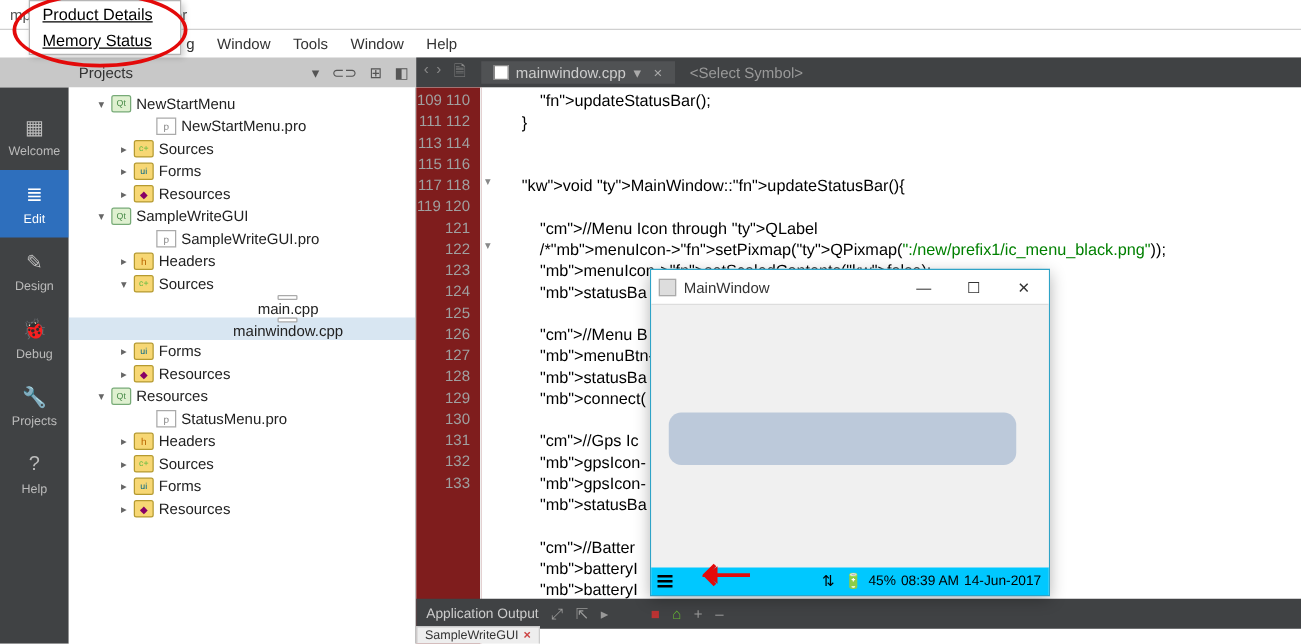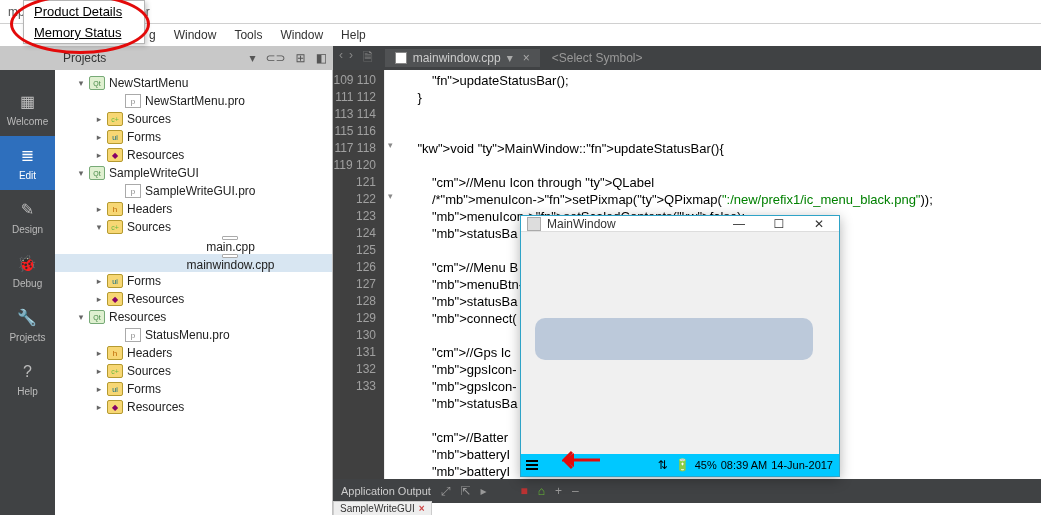--- a/index.html
+++ b/index.html
@@ -52,34 +52,34 @@
 .ficon.folder-res::after { content: "◆"; font-size: 8px; color: #806; }
 .ficon.proj { background: #dff0d0; border: 1px solid #7a7; border-radius: 2px; }
 .ficon.proj::after { content: "Qt"; font-size: 7px; color: #484; }
 .ficon.file { background: #fff; border: 1px solid #aaa; border-radius: 1px; }
 .ficon.pro { background: #fff; border: 1px solid #aaa; }
 .ficon.pro::after { content: "p"; font-size: 8px; color: #888; }
 .ind1 { padding-left: 20px; } .ind2 { padding-left: 38px; } .ind3 { padding-left: 56px; } .ind4 { padding-left: 74px; flex-direction: column; }
 
 
 .editor { flex: 1; background: #fff; position: relative; font-family: Consolas, monospace; font-size: 13px; }
-.gutter { position: absolute; left: 0; top: 0; width: 52px; bottom: 0; background: #404040; border-right: 1px solid #eee; text-align: right; color: #a0a0a0; font-size: 12px; padding-right: 8px; line-height: 17px; padding-top: 2px; }
+.gutter { position: absolute; left: 0; top: 0; width: 52px; bottom: 0; background: #7f1d1d; border-right: 1px solid #eee; text-align: right; color: #a0a0a0; font-size: 12px; padding-right: 8px; line-height: 17px; padding-top: 2px; }
 .fold-col { position: absolute; left: 52px; top: 0; width: 16px; bottom: 0; }
 .fold-mark { position: absolute; left: 3px; font-size: 9px; color: #888; }
 .code { position: absolute; left: 70px; right: 0; top: 0; bottom: 0; line-height: 17px; padding-top: 2px; white-space: pre; color: #000; overflow: hidden; } .code .st { color: #008000; }
 
 
 .output-bar { position: absolute; left: 333px; right: 0; bottom: 12px; height: 24px; background: #404244; display: flex; align-items: center; color: #ccc; font-size: 11px; padding-left: 8px; gap: 10px; }
 .output-bar .ob-icon { color: #999; font-size: 12px; }
 .output-tab { position: absolute; left: 333px; bottom: 0; height: 14px; background: #eee; border: 1px solid #ccc; border-bottom: none; padding: 0 6px; font-size: 10px; display: flex; align-items: center; gap: 4px; color: #333; }
 .output-tab .xx { color: #c44; font-weight: bold; }
 
 
 .app-window { position: absolute; left: 520px; top: 215px; width: 320px; height: 262px; background: #f0f0f0; border: 1px solid #2ea3c7; box-shadow: 0 3px 12px rgba(0,0,0,0.3); z-index: 50; }
-.app-titlebar { height: 16px; background: #fff; display: flex; align-items: center; justify-content: space-between; border-bottom: 1px solid #ddd; }
+.app-titlebar { height: 28px; background: #fff; display: flex; align-items: center; justify-content: space-between; border-bottom: 1px solid #ddd; }
 .app-titlebar .at-left { display: flex; align-items: center; gap: 6px; padding-left: 6px; font-size: 12px; color: #333; }
 .app-titlebar .at-ico { width: 14px; height: 14px; background: #ddd; border: 1px solid #aaa; }
 .app-titlebar .at-right { display: flex; }
 .app-titlebar .win-btn { width: 40px; height: 28px; display: flex; align-items: center; justify-content: center; font-size: 12px; color: #333; }
 .app-body { position: relative; height: calc(100% - 28px - 22px); background: #f0f0f0; }
 .app-bluebox { position: absolute; left: 14px; top: 86px; width: 278px; height: 42px; background: #bcc9da; border-radius: 10px; }
 .app-statusbar { position: absolute; left: 0; right: 0; bottom: 0; height: 22px; background: #00c8ff; display: flex; align-items: center; font-size: 11px; color: #000; }
 .app-statusbar .menu-ico { width: 22px; height: 22px; display: flex; flex-direction: column; justify-content: center; align-items: center; gap: 2px; padding: 0 4px; }
 .app-statusbar .menu-ico span { width: 12px; height: 2px; background: #000; }
 .app-statusbar .spacer { flex: 1; }

